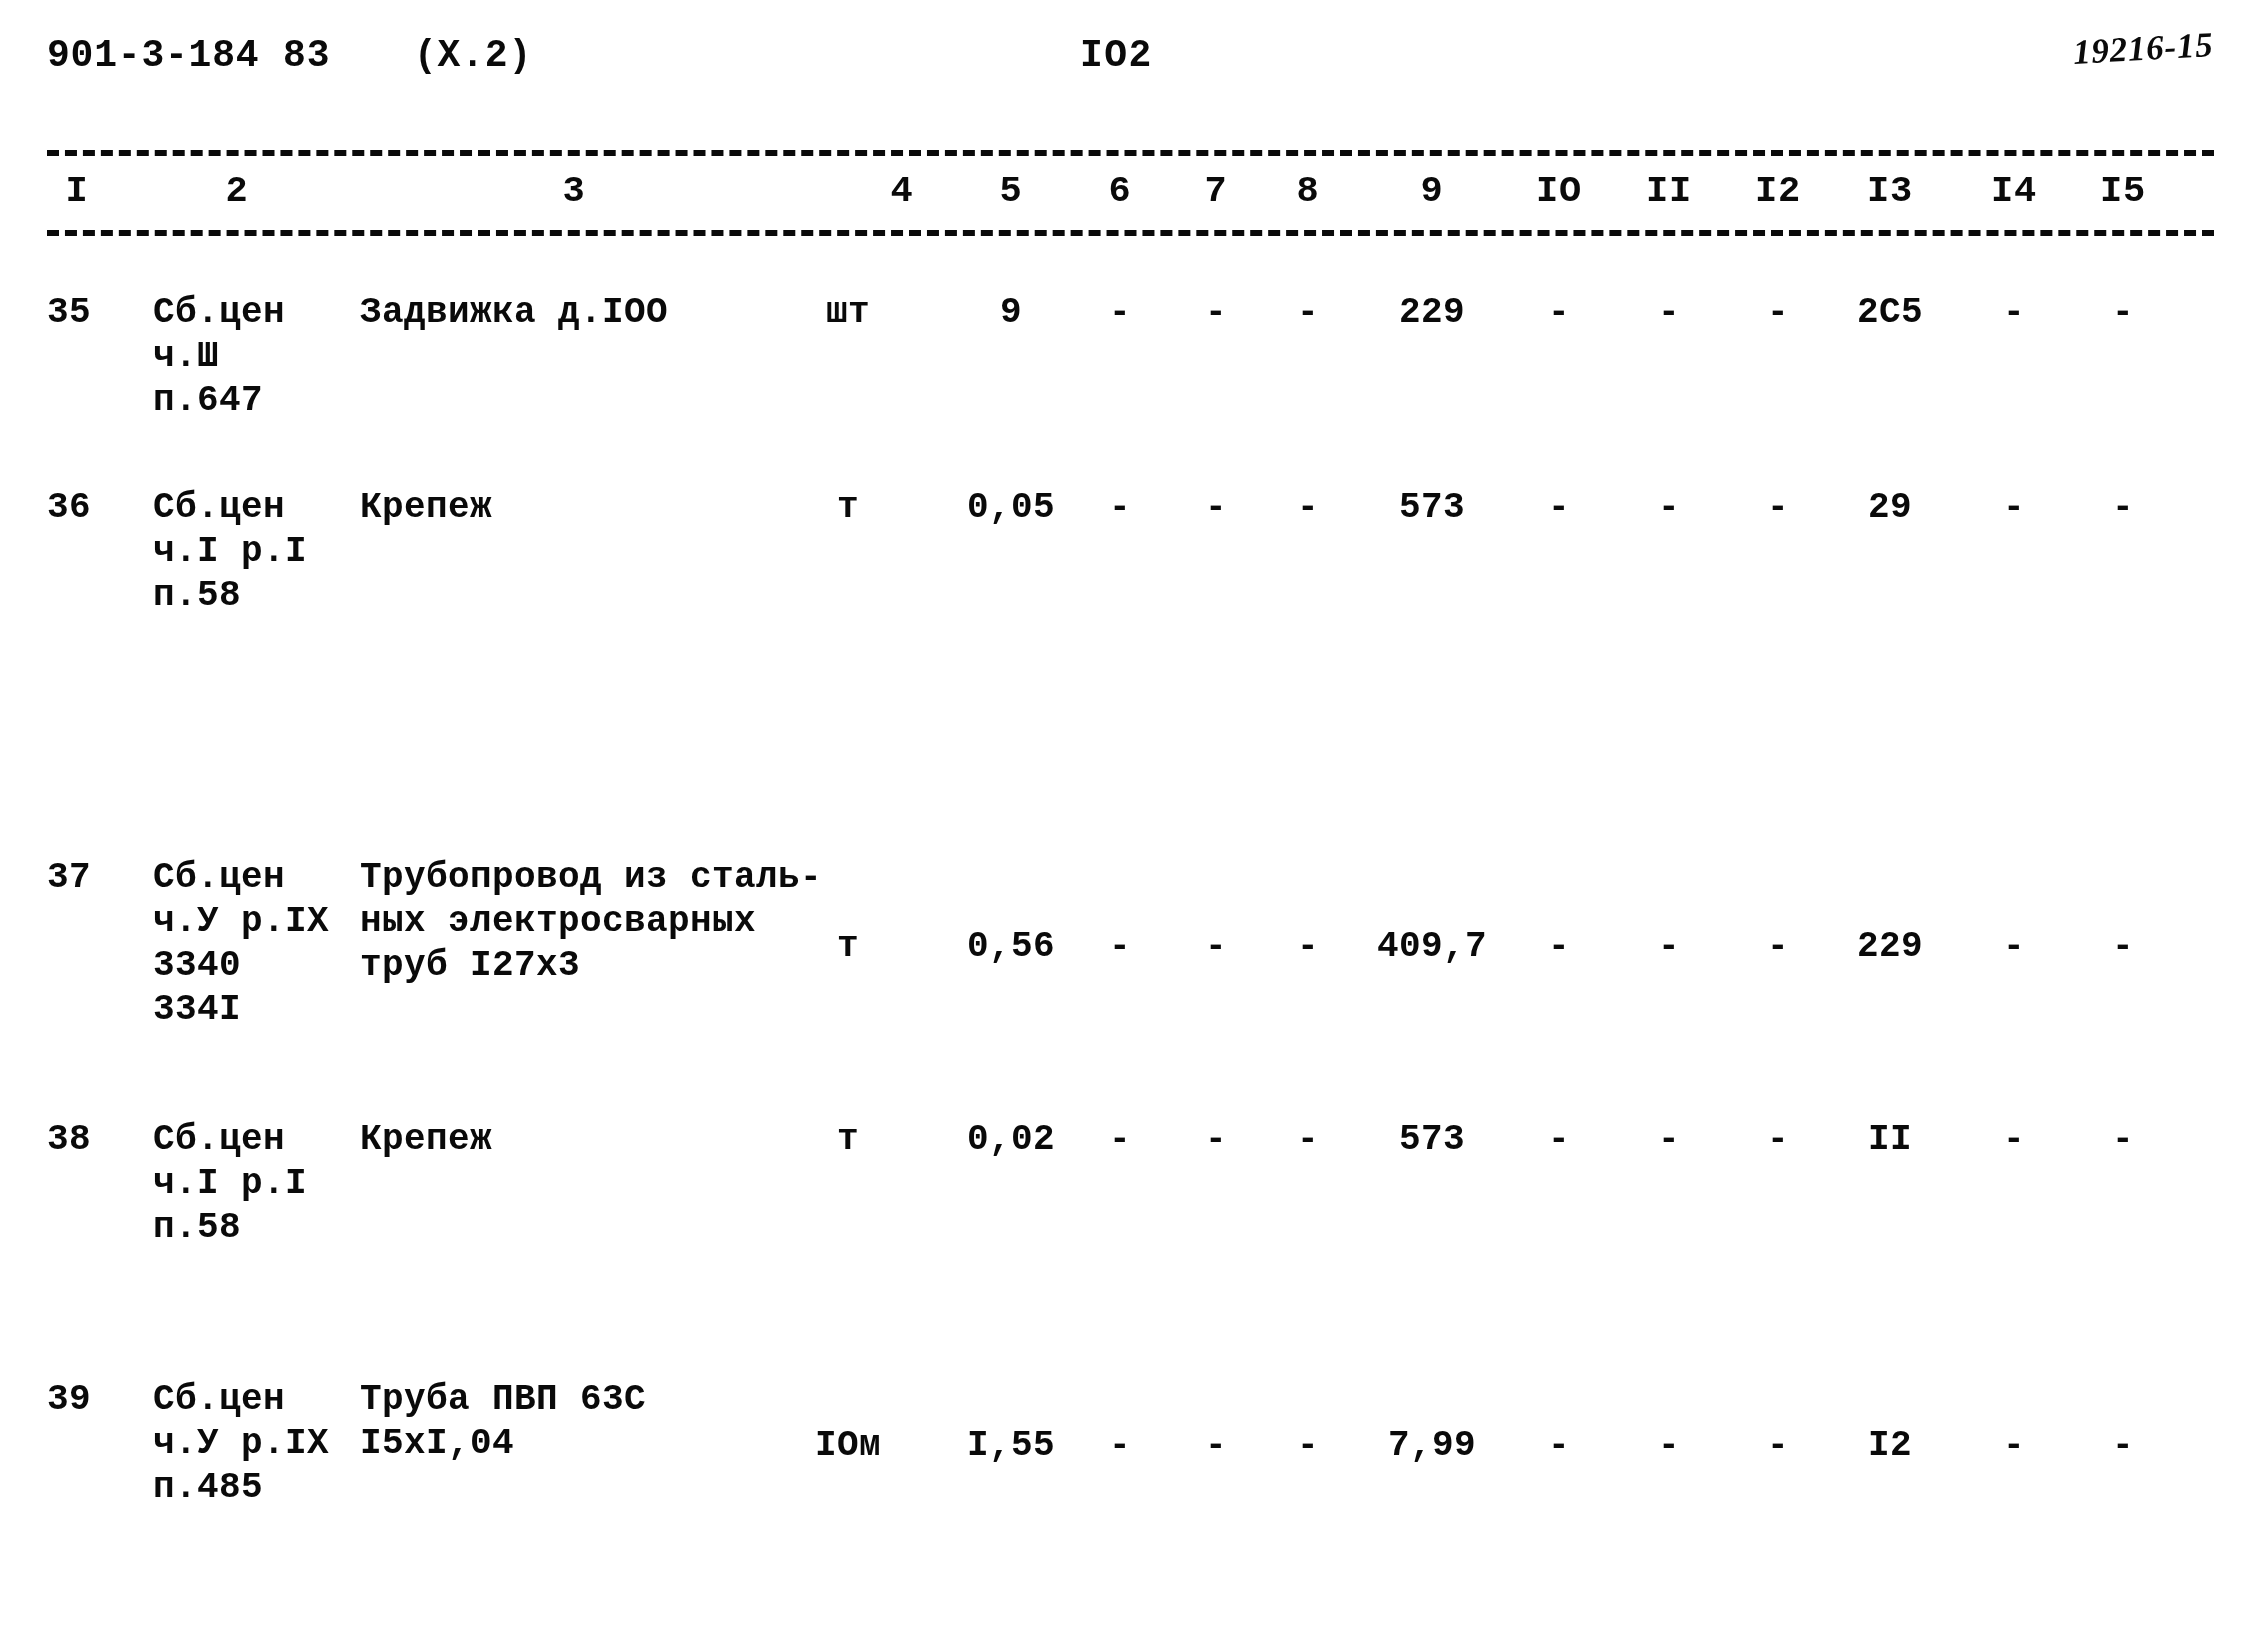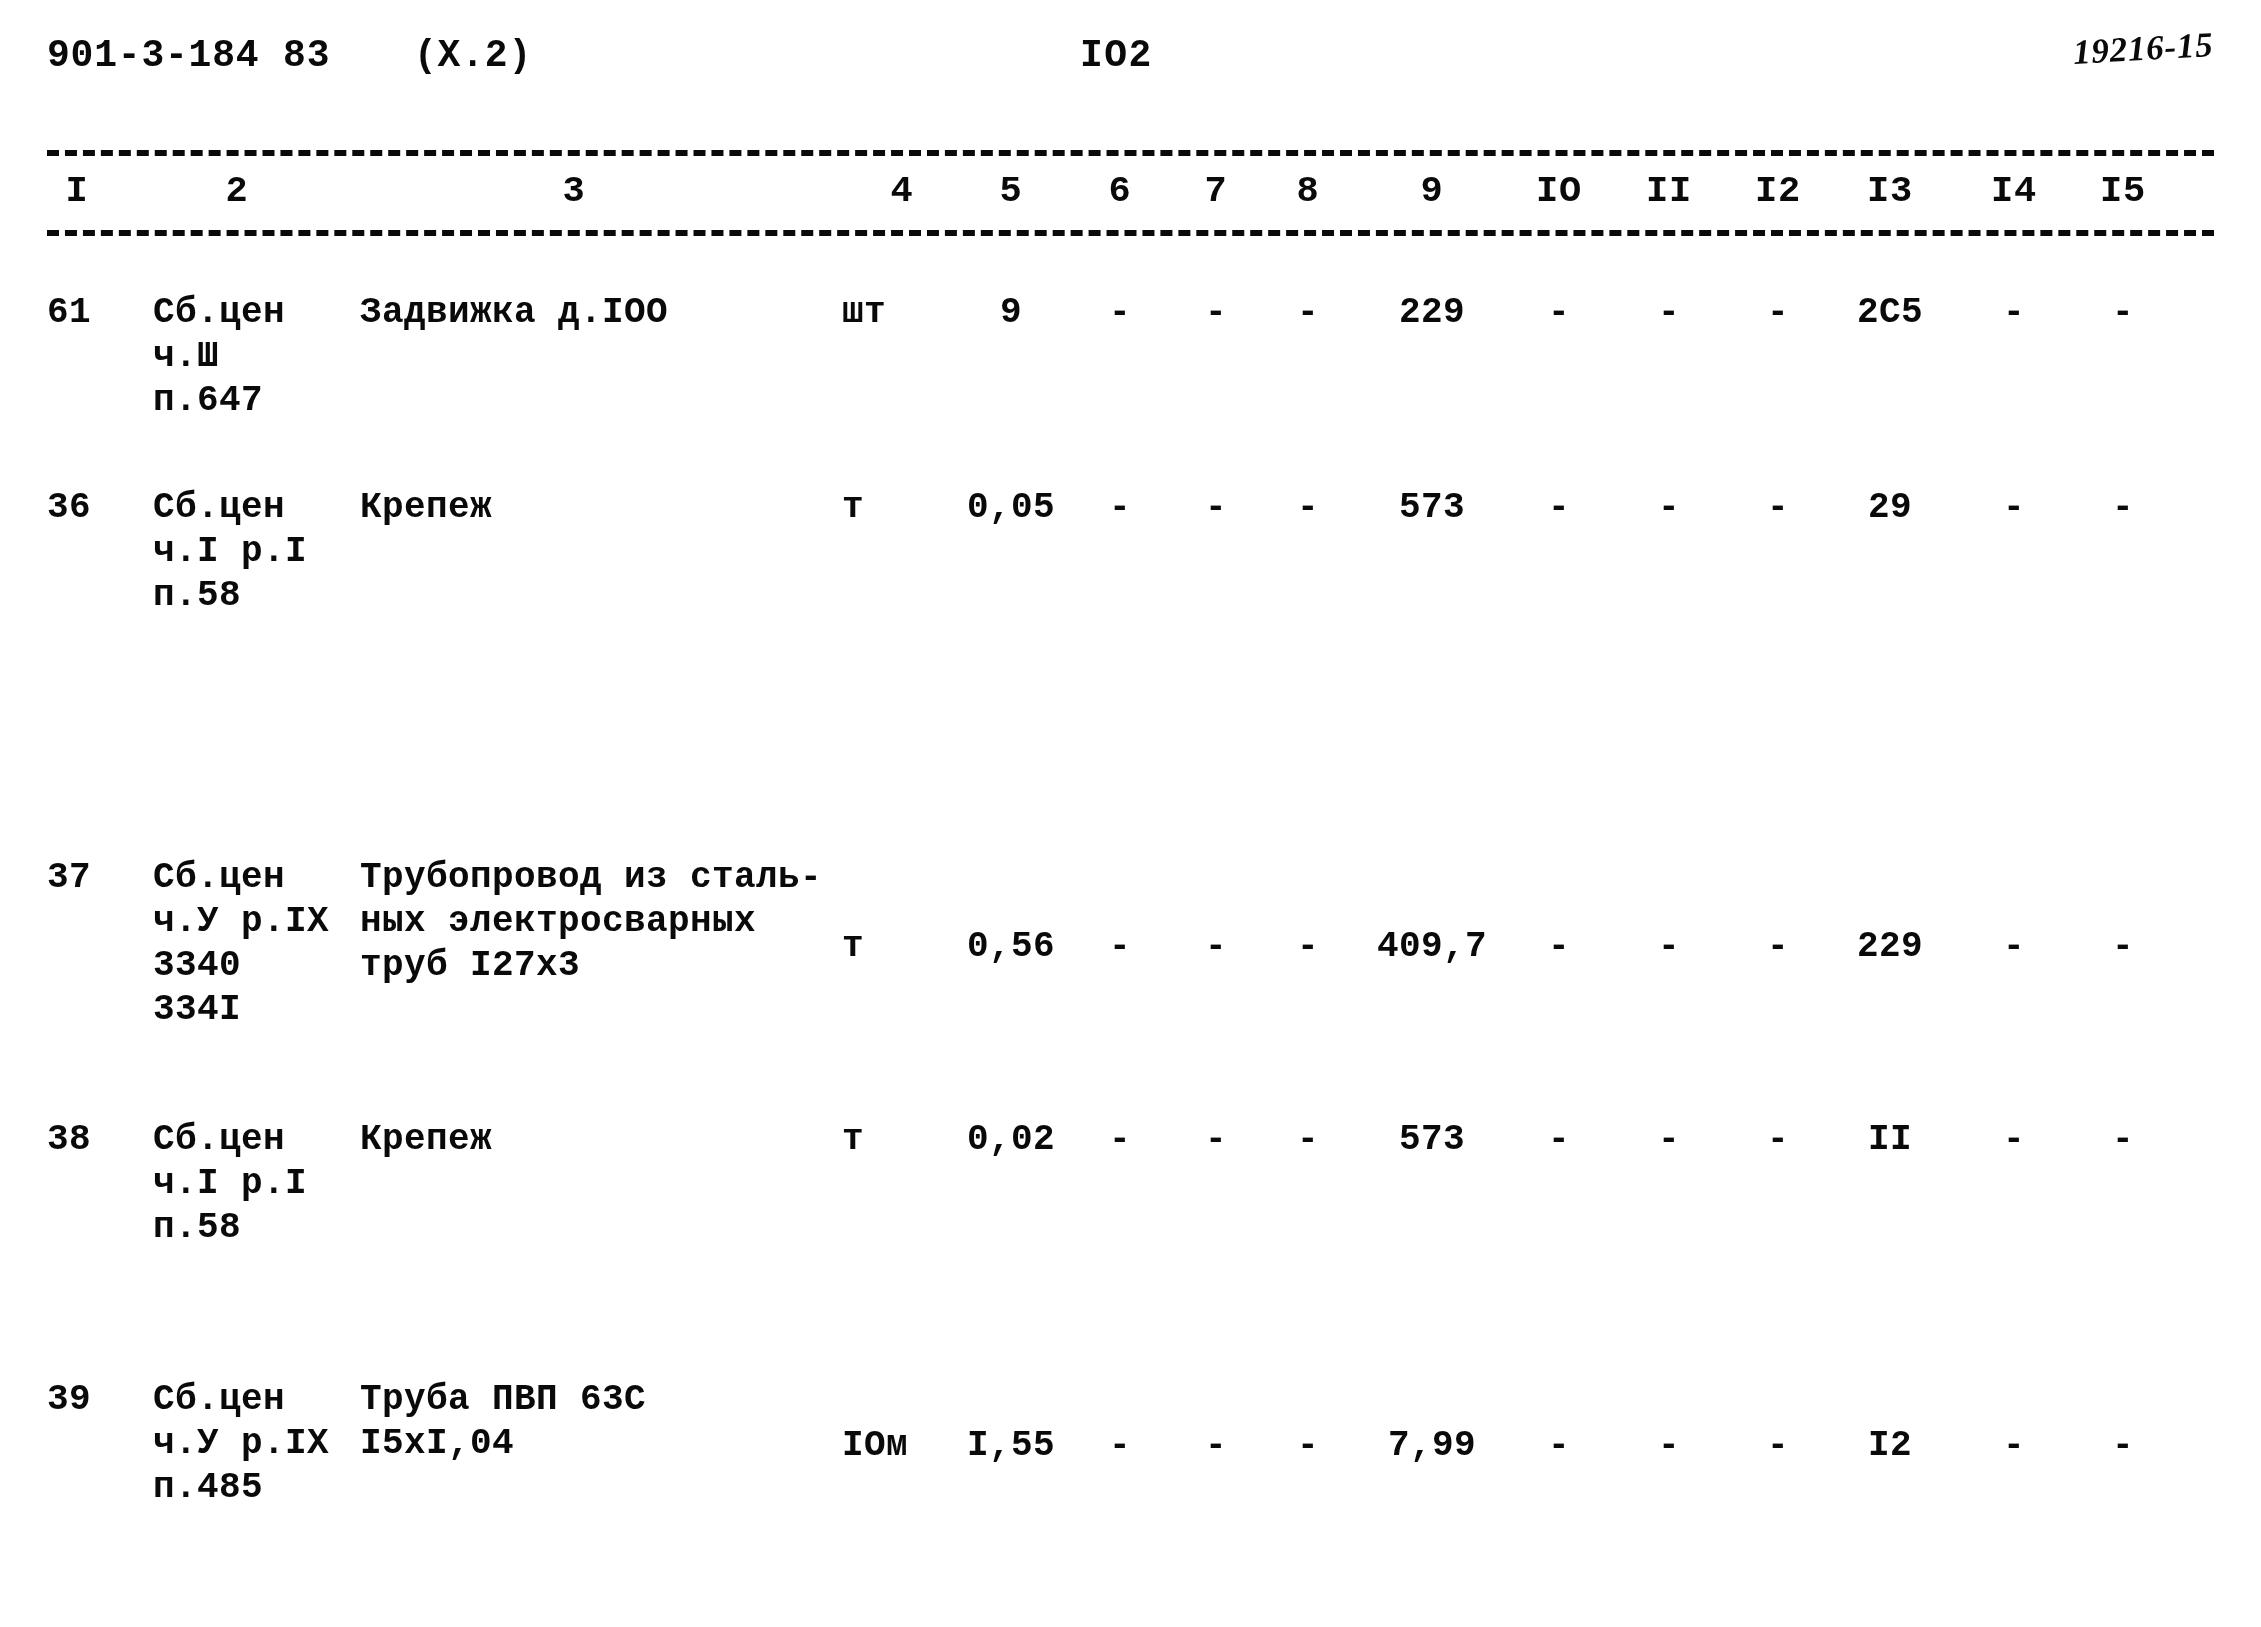--- a/index.html
+++ b/index.html
@@ -107,21 +107,21 @@
     position: absolute;
     font-size: 36px;
     font-weight: bold;
     line-height: 44px;
     letter-spacing: 0.4px;
     white-space: pre;
   }
   .c-num   { left: 47px;  width: 100px; }
   .c-code  { left: 153px; width: 214px; white-space: pre-line; }
   .c-desc  { left: 360px; width: 505px; white-space: pre-line; }
-  .c-unit  { left: 892px; width: 100px; transform: translateX(-50%); }
+  .c-unit  { left: 848px; width: 100px; text-align: center; transform: translateX(-50%); }
   .num-cell {
     text-align: center;
     transform: translateX(-50%);
     white-space: nowrap;
   }
 
   
   .section-title {
     position: absolute;
     font-size: 36px;
@@ -165,21 +165,21 @@
     <span style="left:1432px">9</span>
     <span style="left:1559px">IO</span>
     <span style="left:1669px">II</span>
     <span style="left:1778px">I2</span>
     <span style="left:1890px">I3</span>
     <span style="left:2014px">I4</span>
     <span style="left:2123px">I5</span>
   </div>
 
   <div class="row" style="top:291px">
-    <div class="cell c-num">61</div>
+    <div class="cell c-num">35</div>
     <div class="cell c-code">Сб.цен
 ч.Ш
 п.647</div>
     <div class="cell c-desc">Задвижка д.IOO</div>
     <div class="cell c-unit">шт</div>
     <div class="cell num-cell" style="left:1011px">9</div>
     <div class="cell num-cell" style="left:1120px">-</div>
     <div class="cell num-cell" style="left:1216px">-</div>
     <div class="cell num-cell" style="left:1308px">-</div>
     <div class="cell num-cell" style="left:1432px">229</div>

